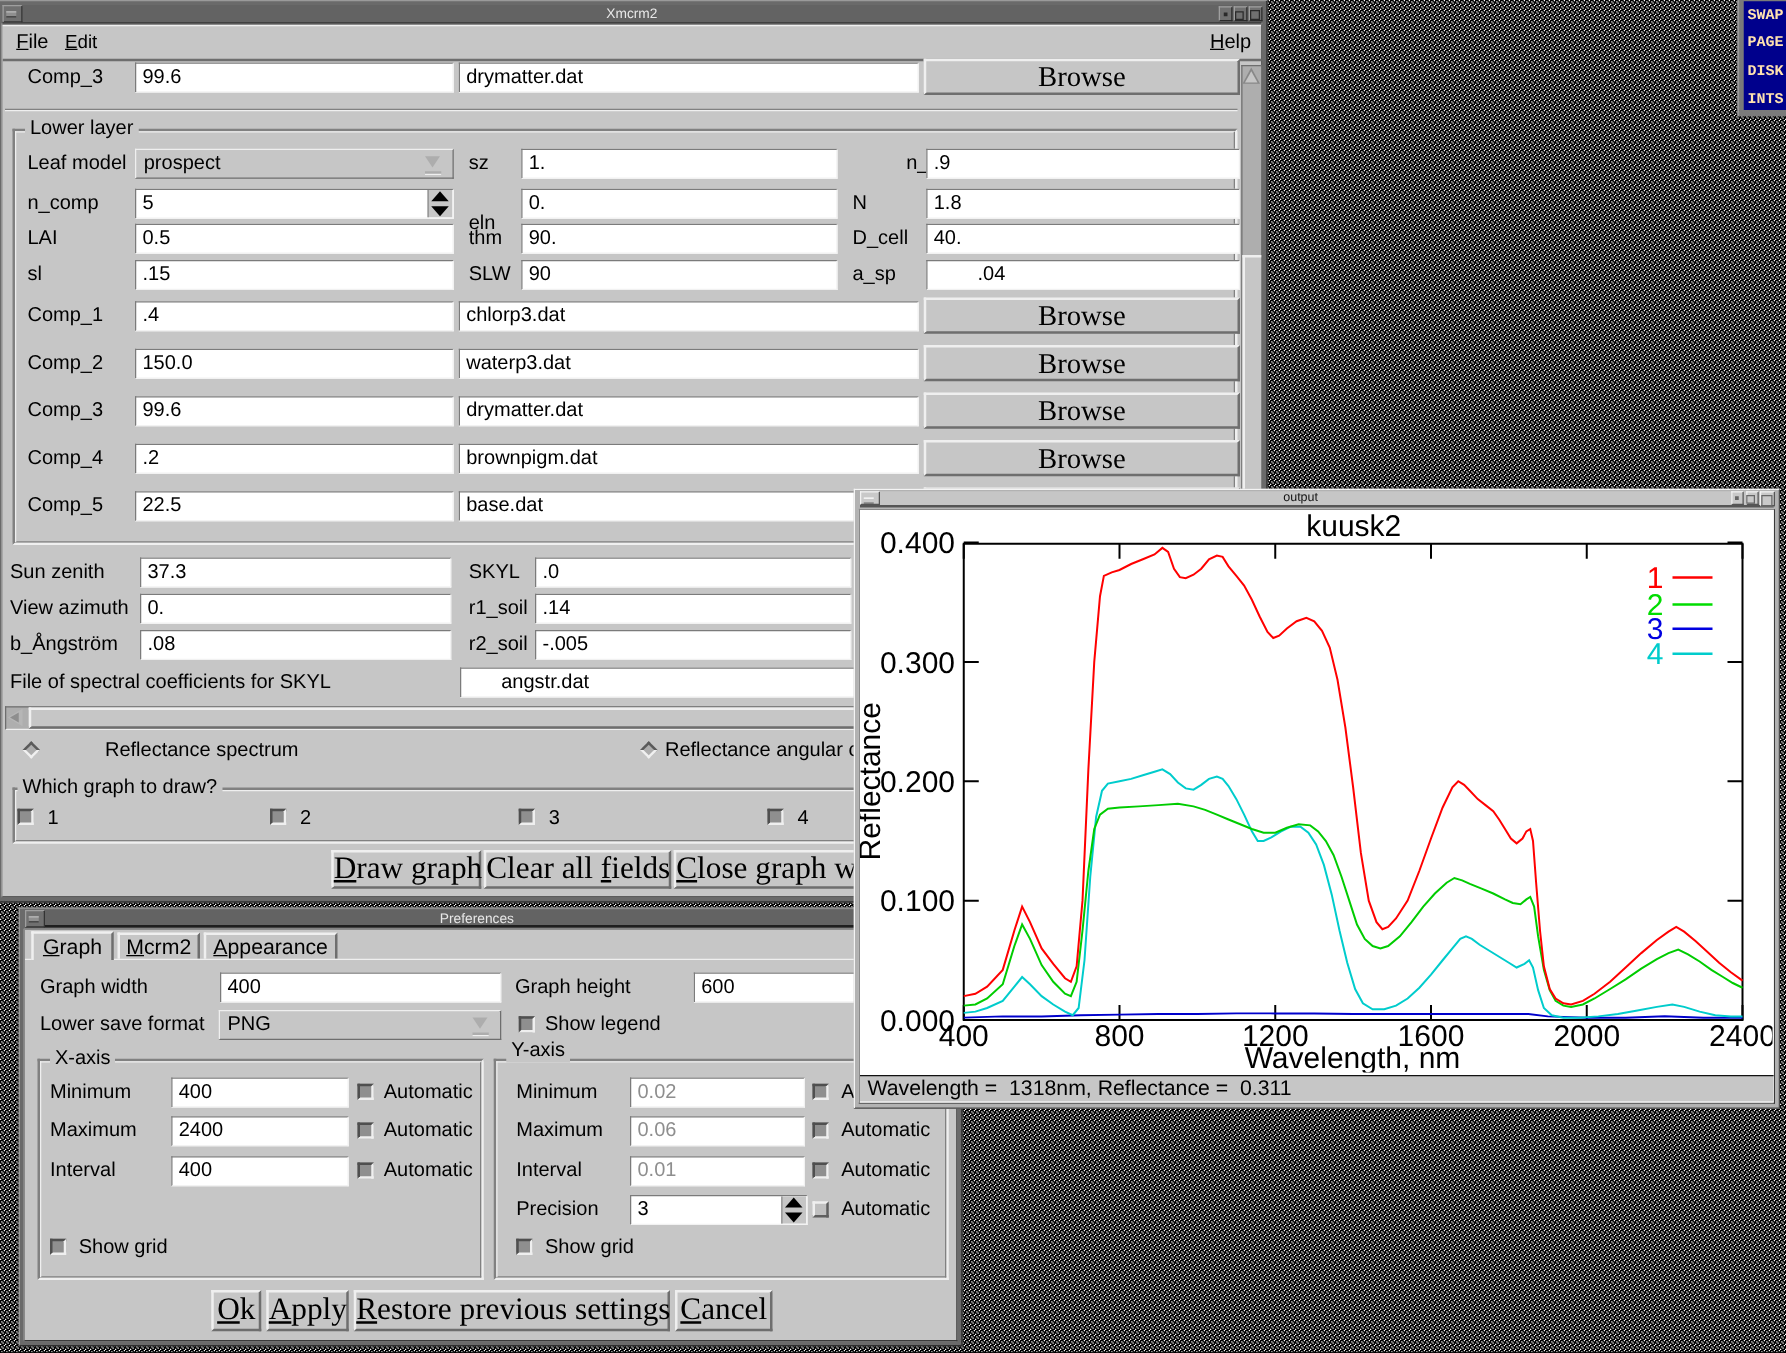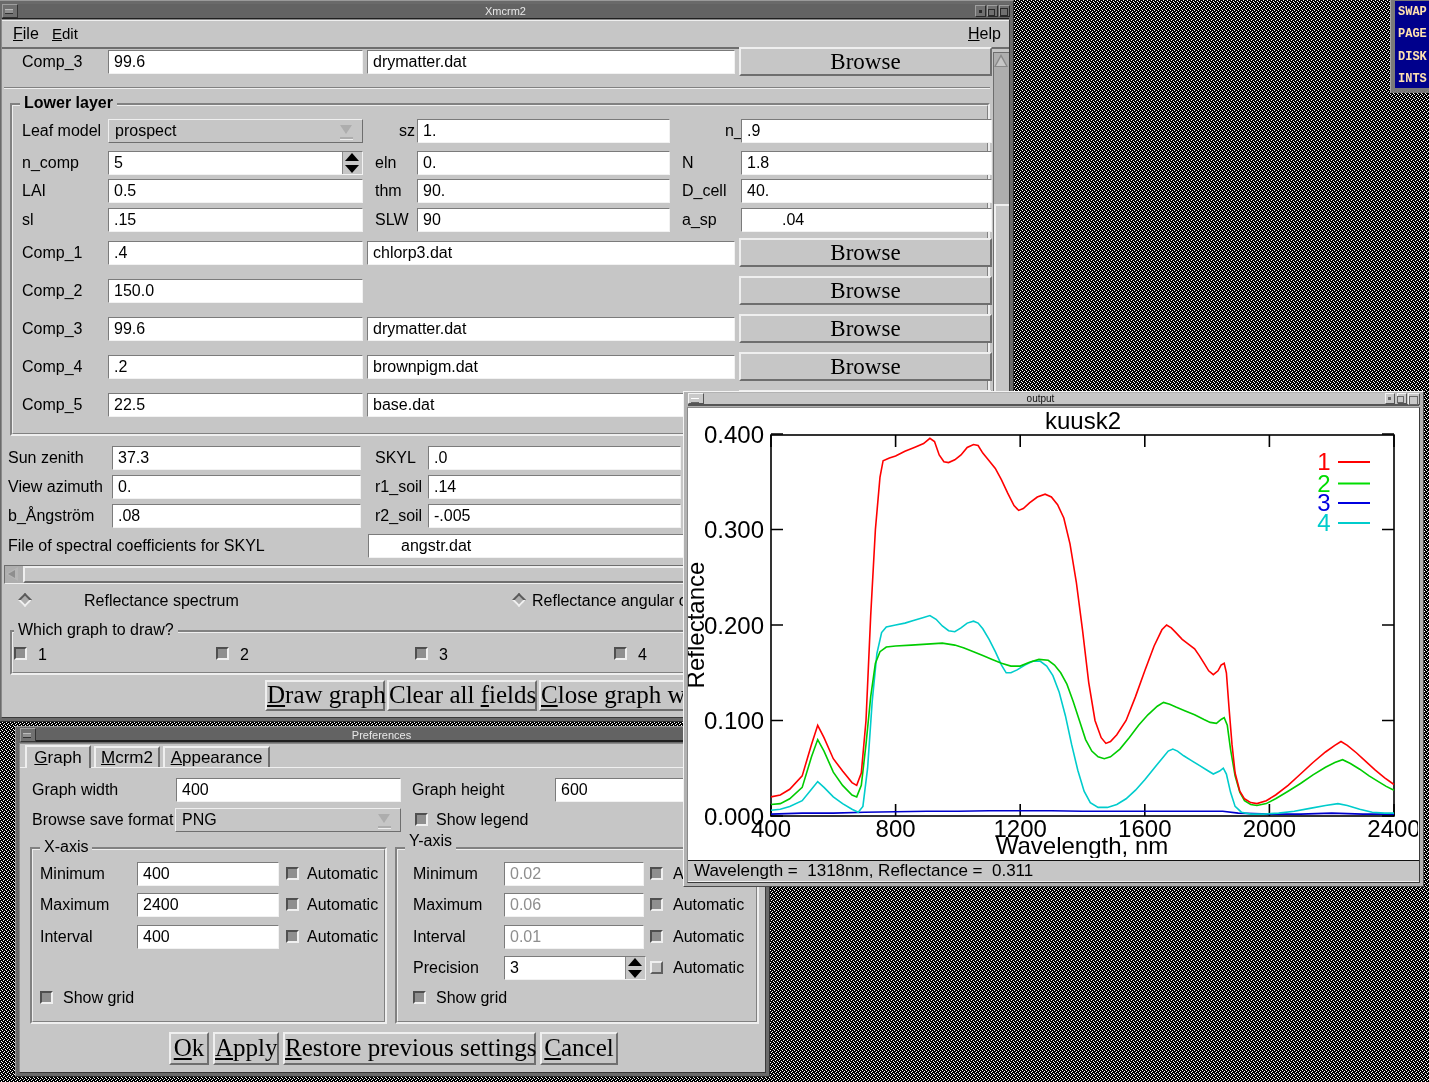--- a/index.html
+++ b/index.html
@@ -91,35 +91,35 @@
    <span class="lbl" style="left:966px;top:4px;font-size:16px;"><span class="u">H</span>elp</span>
   </div>
 
   <div id="form" class="abs" style="left:0;top:26px;width:996px;height:640px;">
    <span class="lbl" style="left:20px;top:7px;">Comp_3</span>
    <div class="field" style="left:106px;top:4px;width:255px;">99.6</div>
    <div class="field" style="left:365px;top:4px;width:368px;">drymatter.dat</div>
    <div class="btnS" style="left:737px;top:1px;width:253px;height:29px;font-size:23px;line-height:25px;">Browse</div>
    <div class="etch" style="left:2px;top:41px;width:986px;"></div>
    <div class="gframe" style="left:8px;top:57px;width:976px;height:329px;"></div>
-   <span class="glab" style="left:18px;top:48px;font-weight:bold;">Lower layer</span>
+   <span class="glab" style="left:18px;top:48px;">Lower layer</span>
    <span class="lbl" style="left:20px;top:76px;">Leaf model</span>
    <div class="dd" style="left:106px;top:73px;width:255px;">prospect
      <div class="ddar" style="right:10px;"></div><div class="ddbar" style="right:9px;top:17px;"></div></div>
-   <span class="lbl" style="left:373px;top:76px;margin-left:24px;">sz</span>
+   <span class="lbl" style="left:373px;top:76px;">sz</span>
    <div class="field" style="left:415px;top:73px;width:253px;">1.</div>
    <span class="lbl" style="left:680px;top:76px;margin-left:43px;">n_coef</span>
    <div class="field" style="left:739px;top:73px;width:251px;">.9</div>
    <span class="lbl" style="left:20px;top:108px;">n_comp</span>
    <div class="field" style="left:106px;top:105px;width:255px;">5
      <div class="spin" style="right:0;">
               <div class="up"></div>
               <div class="dn"></div>
             </div></div>
-   <span class="lbl" style="left:373px;top:108px;">eln</span>
+   <span class="lbl" style="left:373px;top:124px;">eln</span>
    <div class="field" style="left:415px;top:105px;width:253px;">0.</div>
    <span class="lbl" style="left:680px;top:108px;">N</span>
    <div class="field" style="left:739px;top:105px;width:251px;">1.8</div>
    <span class="lbl" style="left:20px;top:136px;">LAI</span>
    <div class="field" style="left:106px;top:133px;width:255px;">0.5</div>
    <span class="lbl" style="left:373px;top:136px;">thm</span>
    <div class="field" style="left:415px;top:133px;width:253px;">90.</div>
    <span class="lbl" style="left:680px;top:136px;">D_cell</span>
    <div class="field" style="left:739px;top:133px;width:251px;">40.</div>
    <span class="lbl" style="left:20px;top:165px;">sl</span>
@@ -127,20 +127,21 @@
    <span class="lbl" style="left:373px;top:165px;">SLW</span>
    <div class="field" style="left:415px;top:162px;width:253px;">90</div>
    <span class="lbl" style="left:680px;top:165px;">a_sp</span>
    <div class="field" style="left:739px;top:162px;width:251px;padding-left:40px;">.04</div>
    <span class="lbl" style="left:20px;top:198px;">Comp_1</span>
    <div class="field" style="left:106px;top:195px;width:255px;">.4</div>
    <div class="field" style="left:365px;top:195px;width:368px;">chlorp3.dat</div>
    <div class="btnS" style="left:737px;top:192px;width:253px;height:29px;font-size:23px;line-height:25px;">Browse</div>
    <span class="lbl" style="left:20px;top:236px;">Comp_2</span>
    <div class="field" style="left:106px;top:233px;width:255px;">150.0</div>
+   <div class="field" style="left:365px;top:233px;width:368px;">waterp3.dat</div>
    <div class="btnS" style="left:737px;top:230px;width:253px;height:29px;font-size:23px;line-height:25px;">Browse</div>
    <span class="lbl" style="left:20px;top:274px;">Comp_3</span>
    <div class="field" style="left:106px;top:271px;width:255px;">99.6</div>
    <div class="field" style="left:365px;top:271px;width:368px;">drymatter.dat</div>
    <div class="btnS" style="left:737px;top:268px;width:253px;height:29px;font-size:23px;line-height:25px;">Browse</div>
    <span class="lbl" style="left:20px;top:312px;">Comp_4</span>
    <div class="field" style="left:106px;top:309px;width:255px;">.2</div>
    <div class="field" style="left:365px;top:309px;width:368px;">brownpigm.dat</div>
    <div class="btnS" style="left:737px;top:306px;width:253px;height:29px;font-size:23px;line-height:25px;">Browse</div>
    <span class="lbl" style="left:20px;top:350px;">Comp_5</span>
@@ -203,21 +204,21 @@
    <div class="abs" style="left:5px;top:1px;width:66px;height:23px;background:#c6c6c6;border-top:2px solid #efefef;border-left:2px solid #efefef;border-right:2px solid #6e6e6e;box-sizing:border-box;text-align:center;font-size:17px;line-height:21px;z-index:2;"><span class="u">G</span>raph</div>
    <div class="abs" style="left:74px;top:2px;width:66px;height:21px;background:#c6c6c6;border-top:2px solid #efefef;border-left:2px solid #efefef;border-right:2px solid #6e6e6e;box-sizing:border-box;text-align:center;font-size:17px;line-height:20px;"><span class="u">M</span>crm2</div>
    <div class="abs" style="left:143px;top:2px;width:107px;height:21px;background:#c6c6c6;border-top:2px solid #efefef;border-left:2px solid #efefef;border-right:2px solid #6e6e6e;box-sizing:border-box;text-align:center;font-size:17px;line-height:20px;"><span class="u">A</span>ppearance</div>
    <div class="abs" style="left:0;top:23px;right:0;height:1px;background:#efefef;"></div>
 
    <span class="lbl" style="left:12px;top:37px;">Graph width</span>
    <div class="field" style="left:156px;top:34px;width:225px;">400</div>
    <span class="lbl" style="left:392px;top:37px;">Graph height</span>
    <div class="field" style="left:535px;top:34px;width:225px;">600</div>
 
-   <span class="lbl" style="left:12px;top:67px;">Browse save format</span>
+   <span class="lbl" style="left:12px;top:67px;">Lower save format</span>
    <div class="dd" style="left:155px;top:64px;width:226px;">PNG
      <div class="ddar" style="right:10px;"></div><div class="ddbar" style="right:9px;top:17px;"></div></div>
    <div class="cb" style="left:395px;top:69px;"></div>
    <span class="lbl" style="left:416px;top:67px;">Show legend</span>
 
    <div class="gframe" style="left:10px;top:103px;width:353px;height:173px;"></div>
    <span class="glab" style="left:20px;top:94px;">X-axis</span>
    <span class="lbl" style="left:20px;top:121px;">Minimum</span>
    <div class="field" style="left:117px;top:118px;width:142px;">400</div>
    <div class="cb" style="left:266px;top:123px;"></div>

